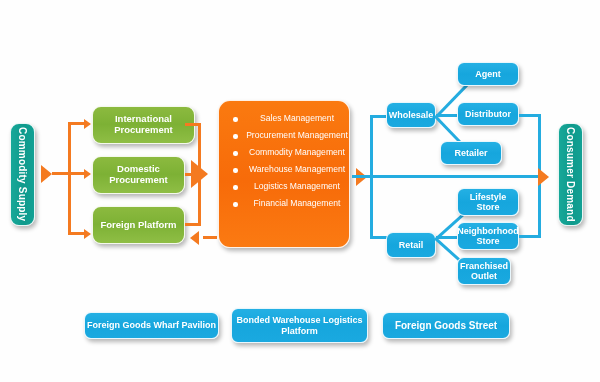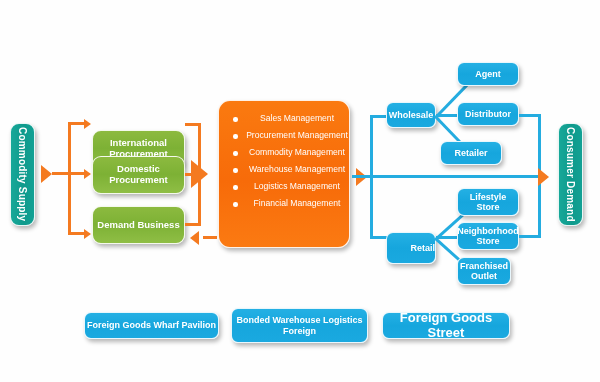--- a/index.html
+++ b/index.html
@@ -57,28 +57,28 @@
   <div class="ln" style="left:68px;top:122px;width:3px;height:113px;"></div>
   <div class="ln" style="left:52px;top:172px;width:17px;height:3px;"></div>
 
   <div class="ln" style="left:68px;top:122px;width:17px;height:3px;"></div>
   <div class="arrow ar-sm" style="left:84px;top:118.5px;"></div>
   <div class="ln" style="left:68px;top:172px;width:17px;height:3px;"></div>
   <div class="arrow ar-sm" style="left:84px;top:168.5px;"></div>
   <div class="ln" style="left:68px;top:232px;width:17px;height:3px;"></div>
   <div class="arrow ar-sm" style="left:84px;top:228.5px;"></div>
 
-  <div class="node green" style="left:92px;top:106px;width:93px;height:38px;margin-top:24px;">
+  <div class="node green" style="left:92px;top:106px;width:103px;height:38px;">
     <span>International Procurement</span>
   </div>
   <div class="node green" style="left:92px;top:156px;width:93px;height:38px;">
     <span>Domestic Procurement</span>
   </div>
   <div class="node green" style="left:92px;top:206px;width:93px;height:38px;">
-    <span>Demand Business</span>
+    <span>Foreign Platform</span>
   </div>
 
   <div class="ln" style="left:185px;top:123px;width:16px;height:3px;"></div>
   <div class="ln" style="left:185px;top:223px;width:16px;height:3px;"></div>
   <div class="ln" style="left:198px;top:123px;width:3px;height:103px;"></div>
   <div class="ln" style="left:185px;top:173px;width:13px;height:3px;"></div>
   <div class="arrow ar-big" style="left:191px;top:160px;"></div>
 
   <div class="ln" style="left:203px;top:236px;width:14px;height:3px;"></div>
   <div class="arrow ar-l" style="left:190px;top:230.5px;"></div>
@@ -112,21 +112,21 @@
   <div class="node blue" style="left:457px;top:62px;width:62px;height:24px;">
     <span>Agent</span>
   </div>
   <div class="node blue" style="left:457px;top:102px;width:62px;height:24px;">
     <span>Distributor</span>
   </div>
   <div class="node blue" style="left:440px;top:141px;width:62px;height:24px;">
     <span>Retailer</span>
   </div>
 
-  <div class="node blue" style="left:386px;top:232px;width:50px;height:32px;justify-content:flex-end;">
+  <div class="node blue" style="left:386px;top:232px;width:50px;height:26px;">
     <span>Retail</span>
   </div>
   <div class="diag" style="left:436px;top:237px;width:42px;transform:rotate(-42deg);"></div>
   <div class="bln" style="left:436px;top:235.5px;width:24px;height:3px;"></div>
   <div class="diag" style="left:436px;top:237px;width:42px;transform:rotate(42deg);"></div>
 
   <div class="node blue" style="left:457px;top:188px;width:62px;height:28px;">
     <span>Lifestyle Store</span>
   </div>
   <div class="node blue" style="left:457px;top:222px;width:62px;height:28px;">
@@ -143,19 +143,19 @@
   <div class="arrow ar-r" style="left:538px;top:168px;"></div>
 
   <div class="node teal" style="left:558px;top:123px;width:25px;height:103px;">
     <span class="vtxt">Consumer Demand</span>
   </div>
 
   <div class="node blue" style="left:84px;top:312px;width:135px;height:27px;font-size:9px;">
     <span>Foreign Goods Wharf Pavilion</span>
   </div>
   <div class="node blue" style="left:231px;top:308px;width:137px;height:35px;font-size:9px;">
-    <span>Bonded Warehouse Logistics Foreign</span>
+    <span>Bonded Warehouse Logistics Platform</span>
   </div>
-  <div class="node blue" style="left:382px;top:312px;width:128px;height:27px;font-size:13px;">
+  <div class="node blue" style="left:382px;top:312px;width:128px;height:27px;font-size:10px;">
     <span>Foreign Goods Street</span>
   </div>
 
 </div>
 
 </body></html>

